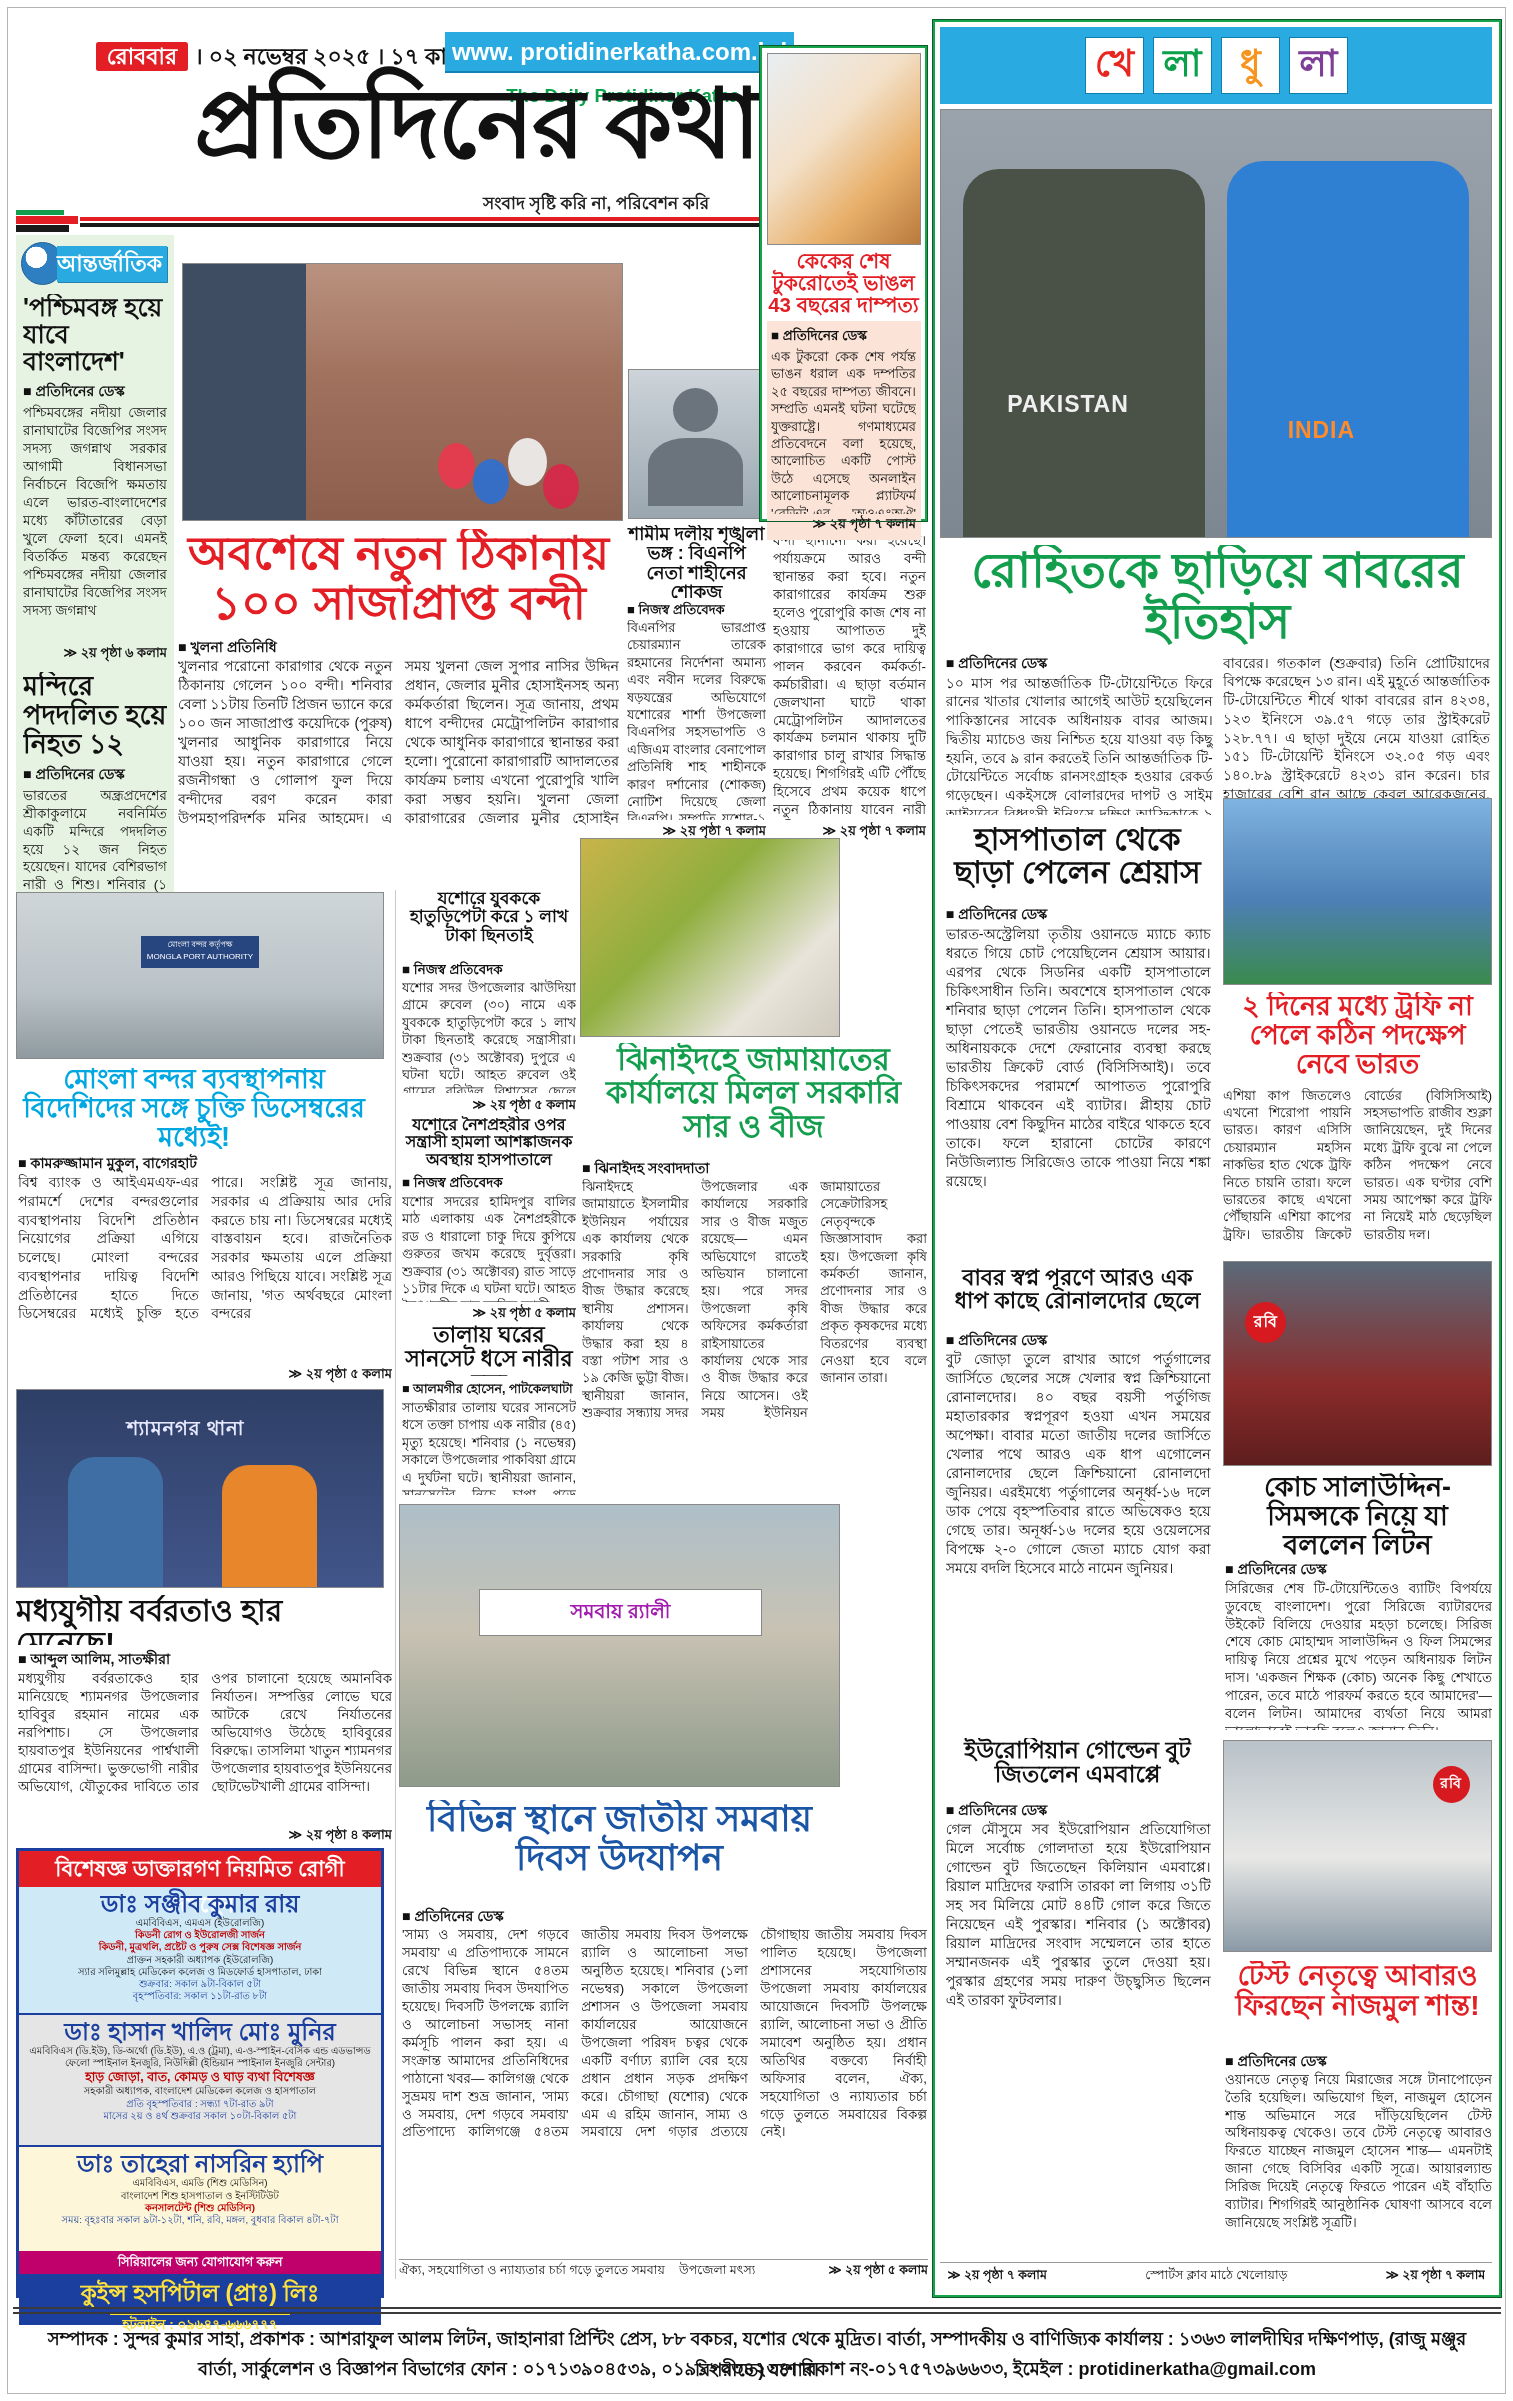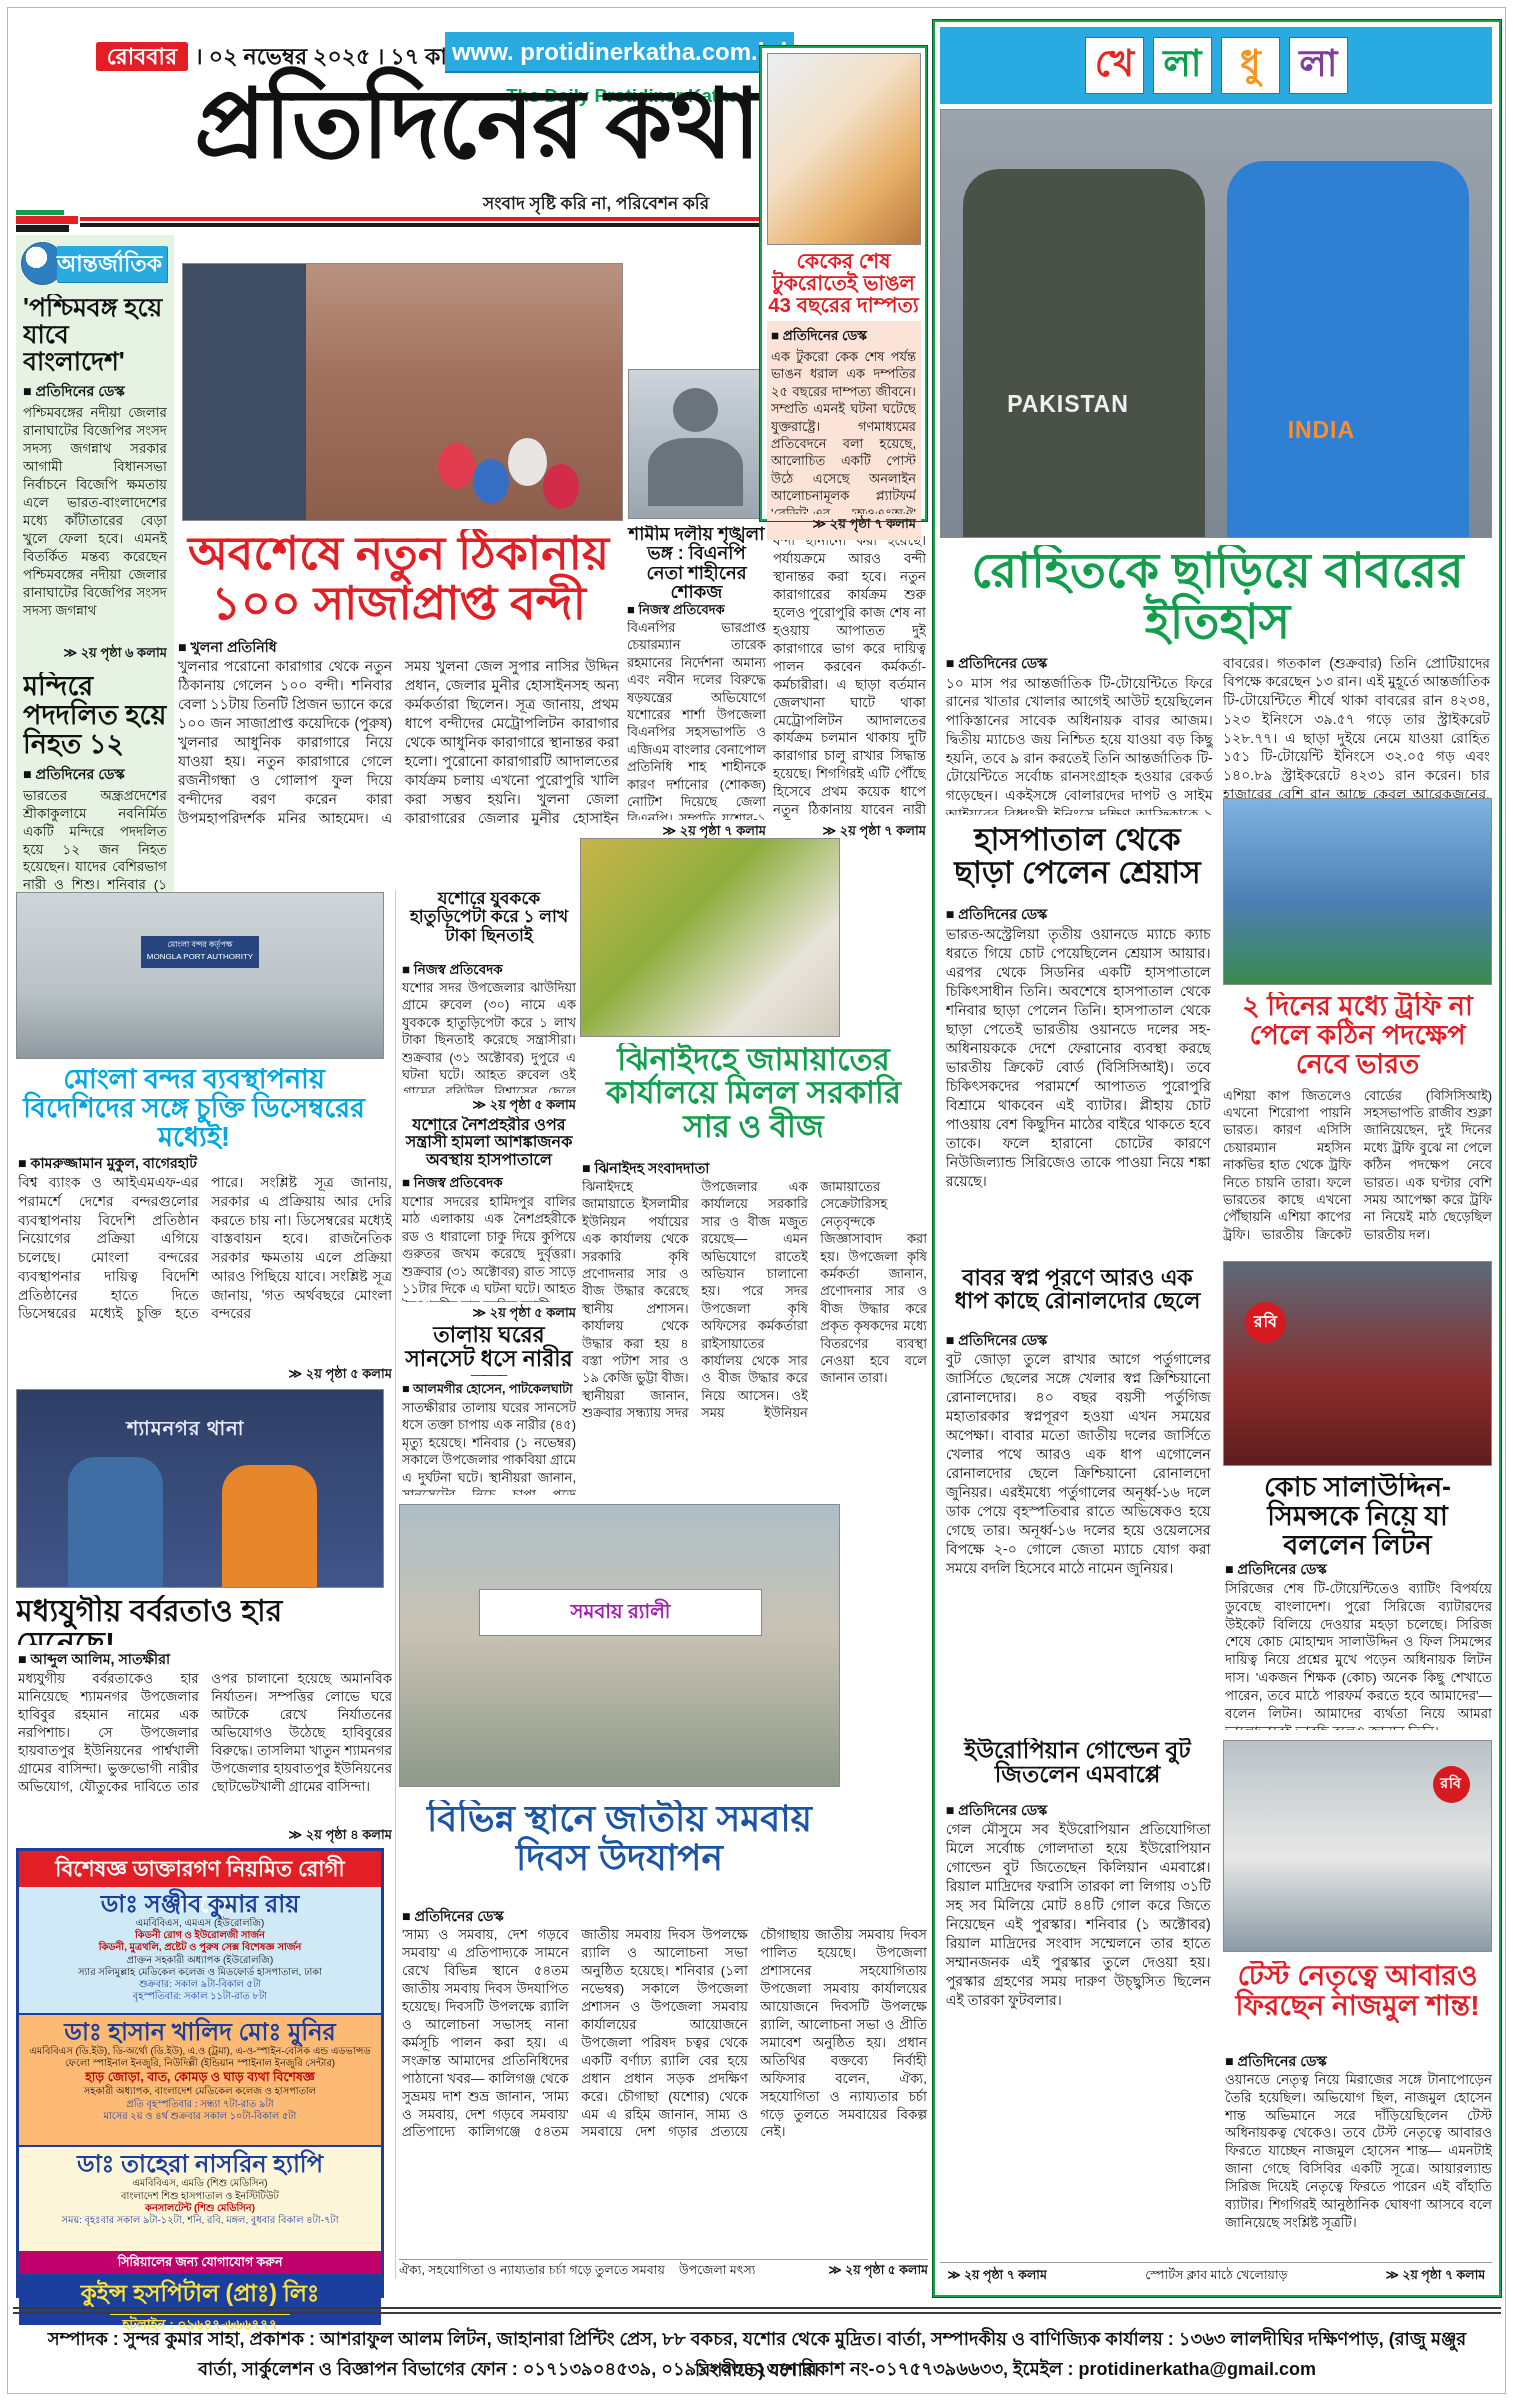--- a/index.html
+++ b/index.html
@@ -199,21 +199,21 @@
     <div style="background:#cfe9f7;border-bottom:2.7px solid #1b3f9e;padding:3.6px 5.3px;height:119px;overflow:hidden;">
       <div class="docname" style="font-size:24px;">ডাঃ সঞ্জীব কুমার রায়</div>
       <div class="docline">এমবিবিএস, এমএস (ইউরোলজি)</div>
       <div class="docline docred">কিডনী রোগ ও ইউরোলজী সার্জন</div>
       <div class="docline docred">কিডনী, মুত্রথলি, প্রষ্টেট ও পুরুষ সেক্স বিশেষজ্ঞ সার্জন</div>
       <div class="docline">প্রাক্তন সহকারী অধ্যাপক (ইউরোলজি)</div>
       <div class="docline">স্যার সলিমুল্লাহ মেডিকেল কলেজ ও মিডফোর্ড হাসপাতাল, ঢাকা</div>
       <div class="docline doctime">শুক্রবার: সকাল ৯টা-বিকাল ৫টা</div>
       <div class="docline doctime">বৃহস্পতিবার: সকাল ১১টা-রাত ৮টা</div>
     </div>
-    <div style="background:#fdba74;border-bottom:2.7px solid #1b3f9e;padding:3.6px 5.3px;height:123px;overflow:hidden;">
+    <div style="background:#e5e5e5;border-bottom:2.7px solid #1b3f9e;padding:3.6px 5.3px;height:123px;overflow:hidden;">
       <div class="docname" style="font-size:24px;">ডাঃ হাসান খালিদ মোঃ মুনির</div>
       <div class="docline">এমবিবিএস (ডি.ইউ), ডি-অর্থো (ডি.ইউ), এ.ও (ট্রমা), এ-ও-স্পাইন-বেসিক এন্ড এডভান্সড</div>
       <div class="docline">ফেলো স্পাইনাল ইনজুরি, নিউদিল্লী (ইন্ডিয়ান স্পাইনাল ইনজুরি সেন্টার)</div>
       <div class="docline docred" style="font-size:12.5px;">হাড় জোড়া, বাত, কোমড় ও ঘাড় ব্যথা বিশেষজ্ঞ</div>
       <div class="docline">সহকারী অধ্যাপক, বাংলাদেশ মেডিকেল কলেজ ও হাসপাতাল</div>
       <div class="docline doctime">প্রতি বৃহস্পতিবার : সন্ধ্যা ৭টা-রাত ৯টা</div>
       <div class="docline doctime">মাসের ২য় ও ৪র্থ শুক্রবার সকাল ১০টা-বিকাল ৫টা</div>
     </div>
     <div style="background:#fdf6d8;padding:3.6px 5.3px;height:96px;overflow:hidden;">
       <div class="docname" style="font-size:24px;">ডাঃ তাহেরা নাসরিন হ্যাপি</div>

